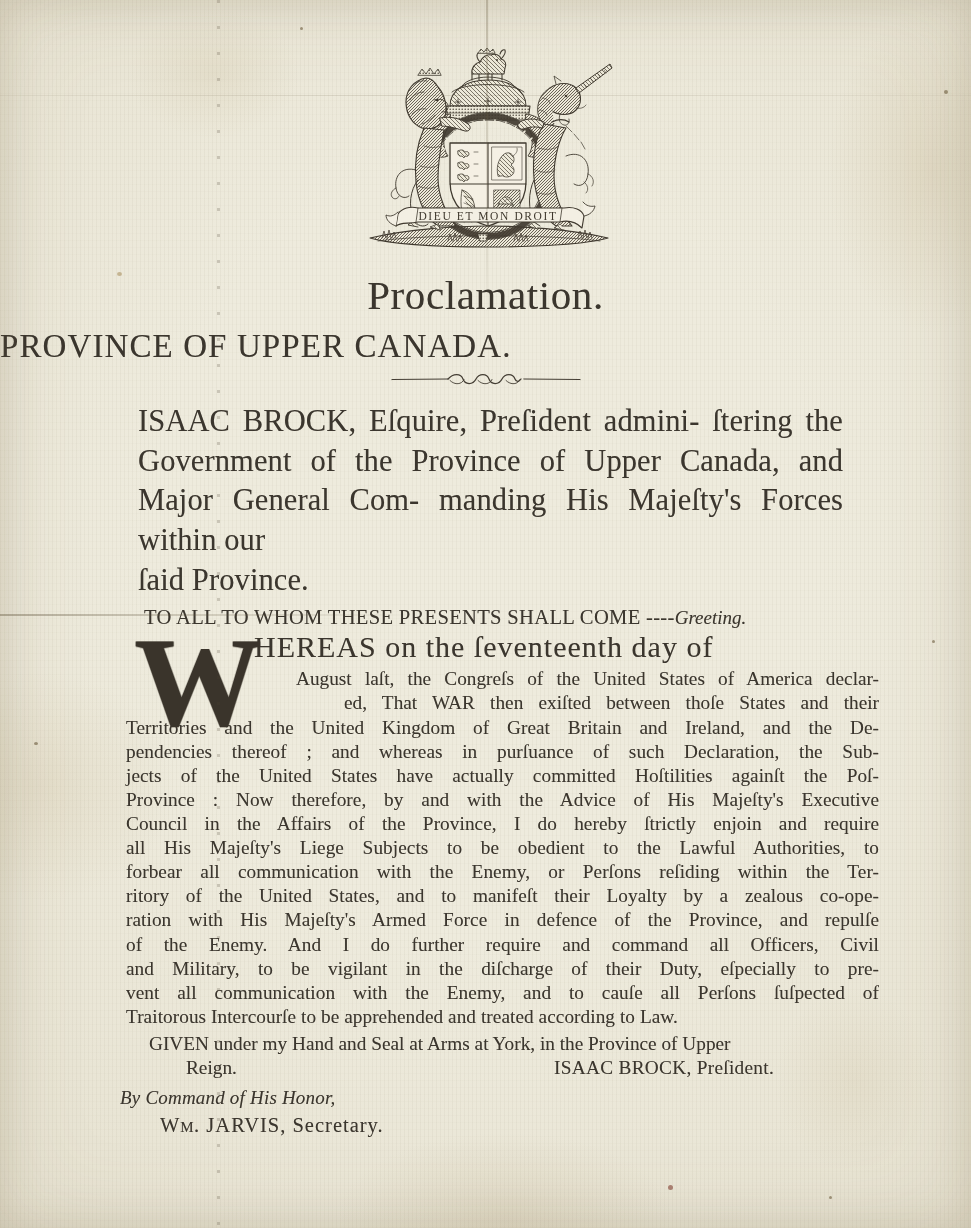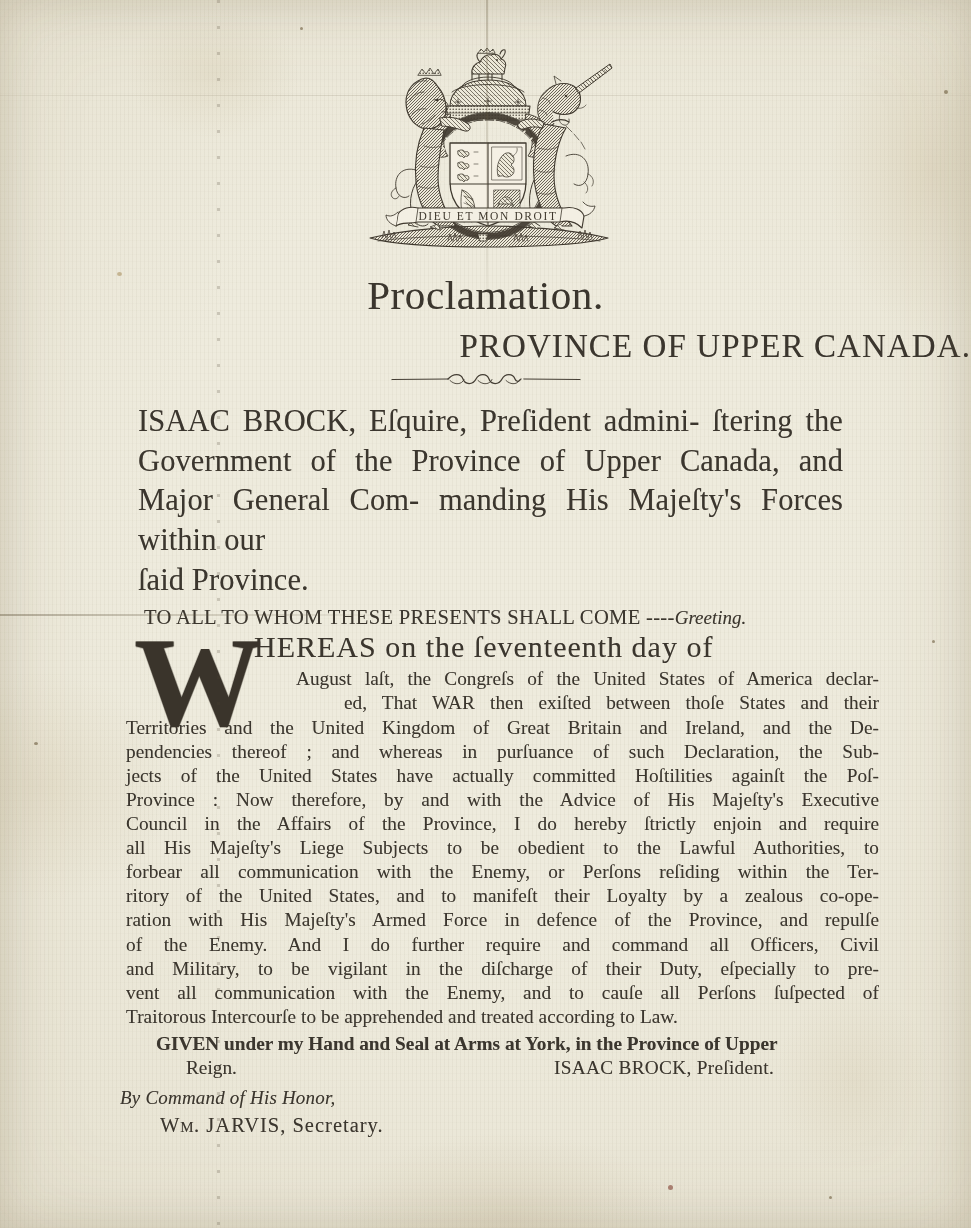--- a/index.html
+++ b/index.html
@@ -108,21 +108,21 @@
   .title-proclamation {
     text-align: center;
     font-size: 41px;
     line-height: 1;
     letter-spacing: .6px;
     margin: 275px 0 0 0;
     font-weight: 400;
   }
 
   .title-province {
-    text-align: right;
+    text-align: left;
     font-size: 33px;
     line-height: 1;
     letter-spacing: 1.1px;
     margin: 14px 0 0 0;
     font-weight: 400;
   }
 
   .ornament {
     display: block;
     margin: 7px auto 0;
@@ -205,21 +205,21 @@
     text-align-last: justify;
     letter-spacing: .05px;
   }
   .para span { display: block; }
 
   .given {
     margin: 3px 0 0 0;
     font-size: 19.3px;
     line-height: 1.247;
   }
-  .given .l1 { display:block; margin-left: 30px; font-weight: bold; }
+  .given .l1 { display:block; margin-left: 23px; }
   .given .ln { display:block; margin-left: 60px; }
   .given .reign-row {
     display: block;
     margin-left: 60px;
     position: relative;
   }
   .given .sig {
     position: absolute;
     left: 368px; top: 0;
     white-space: nowrap;

